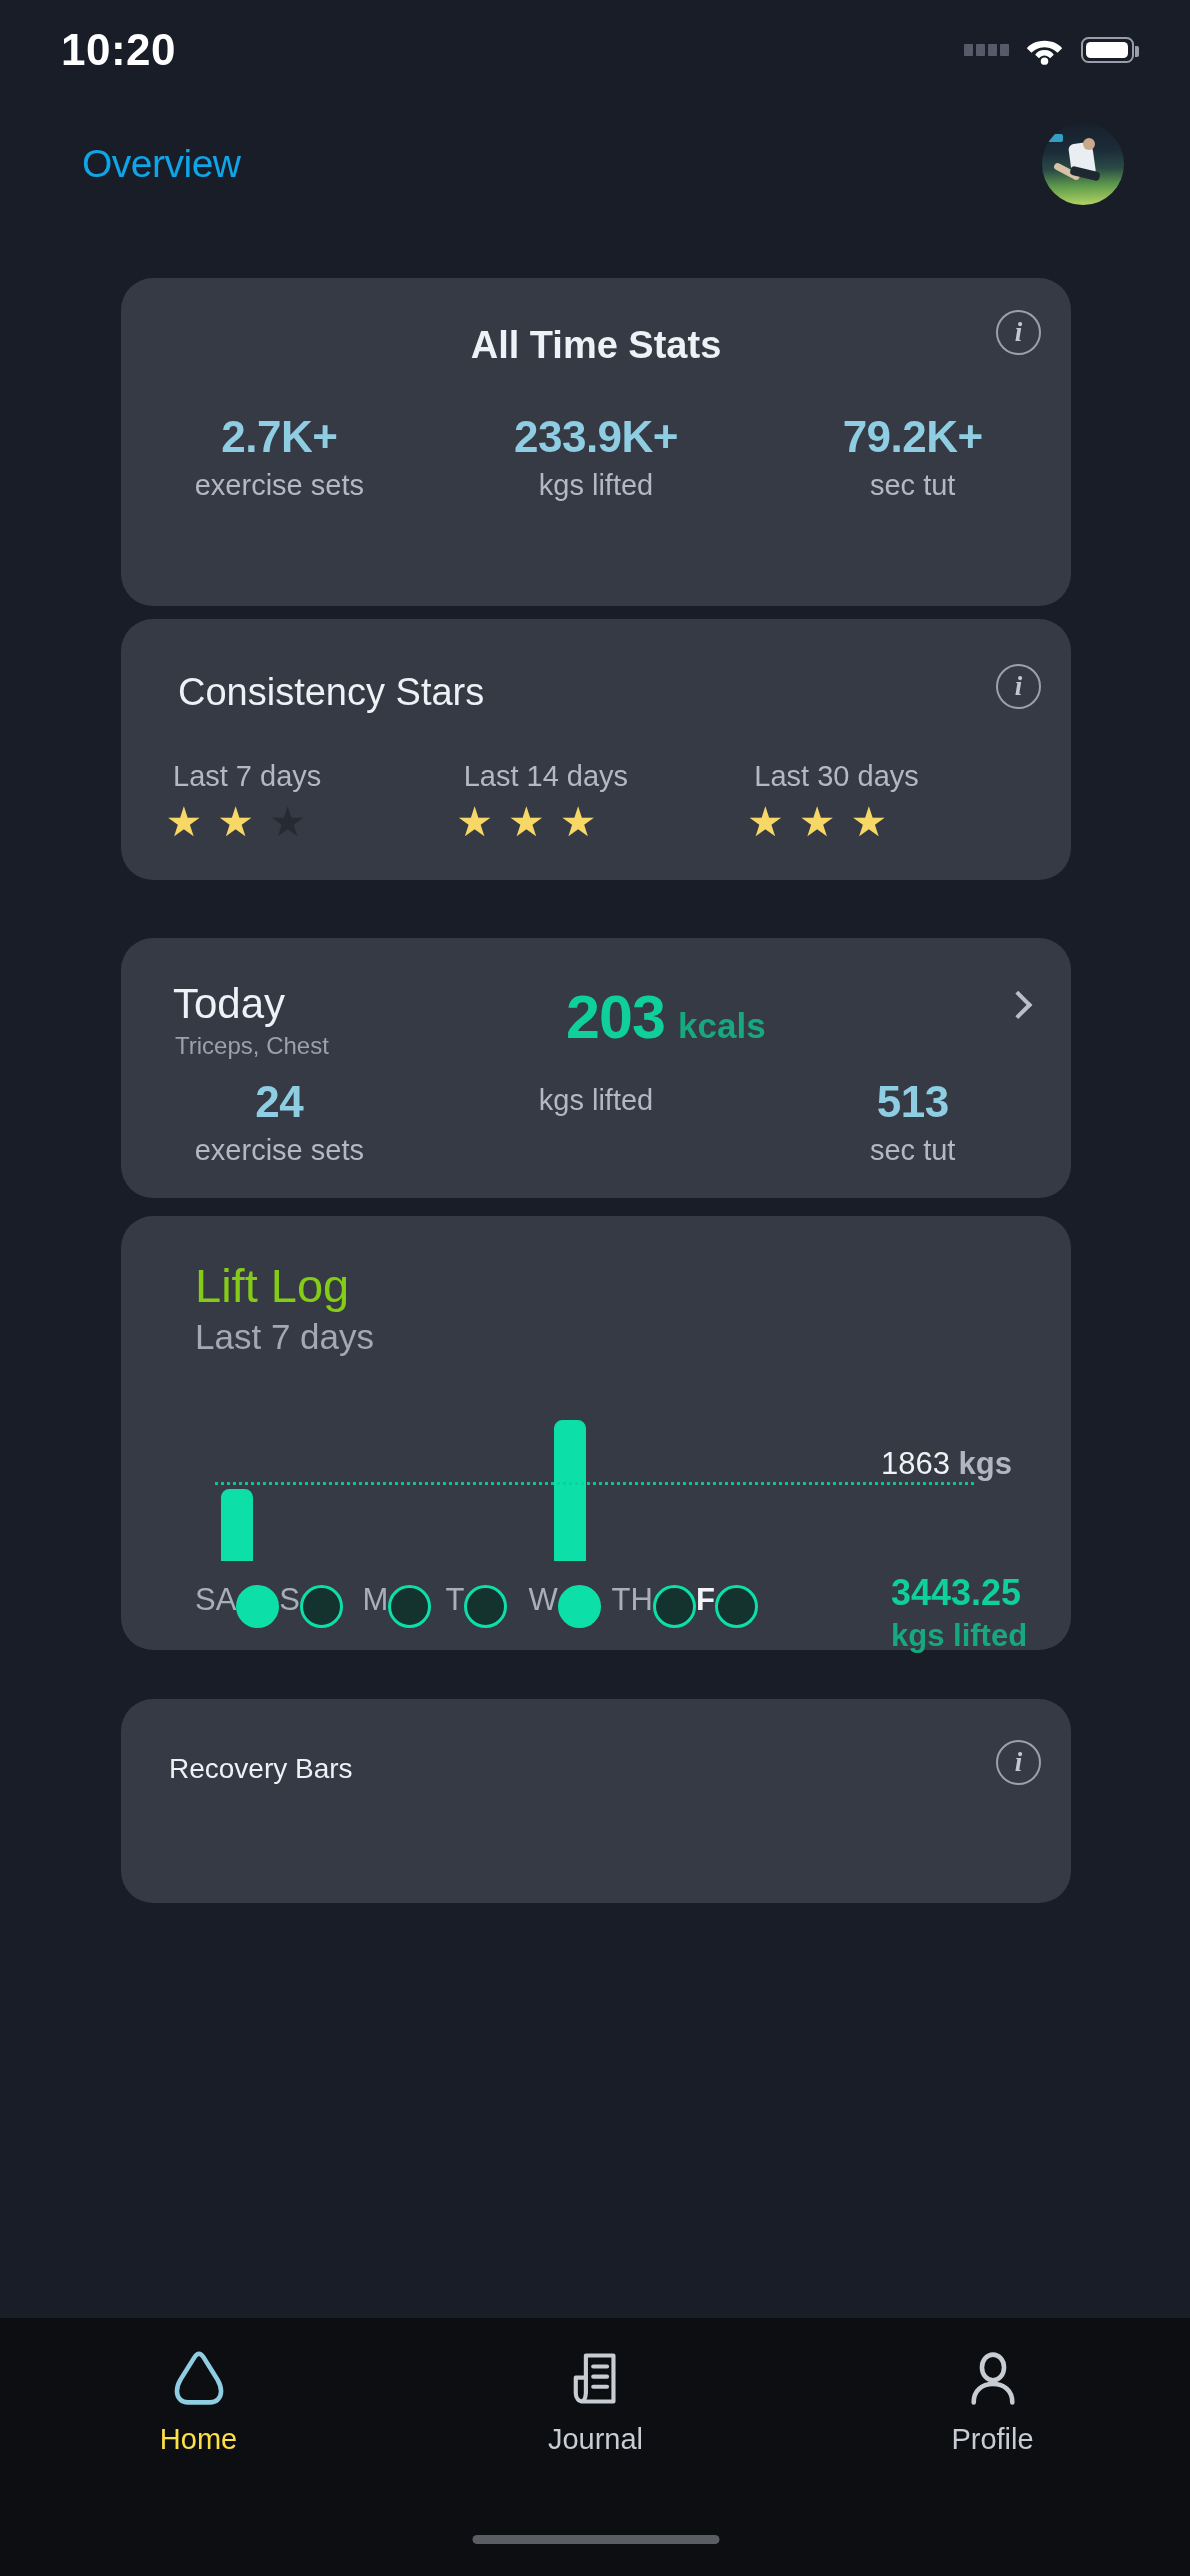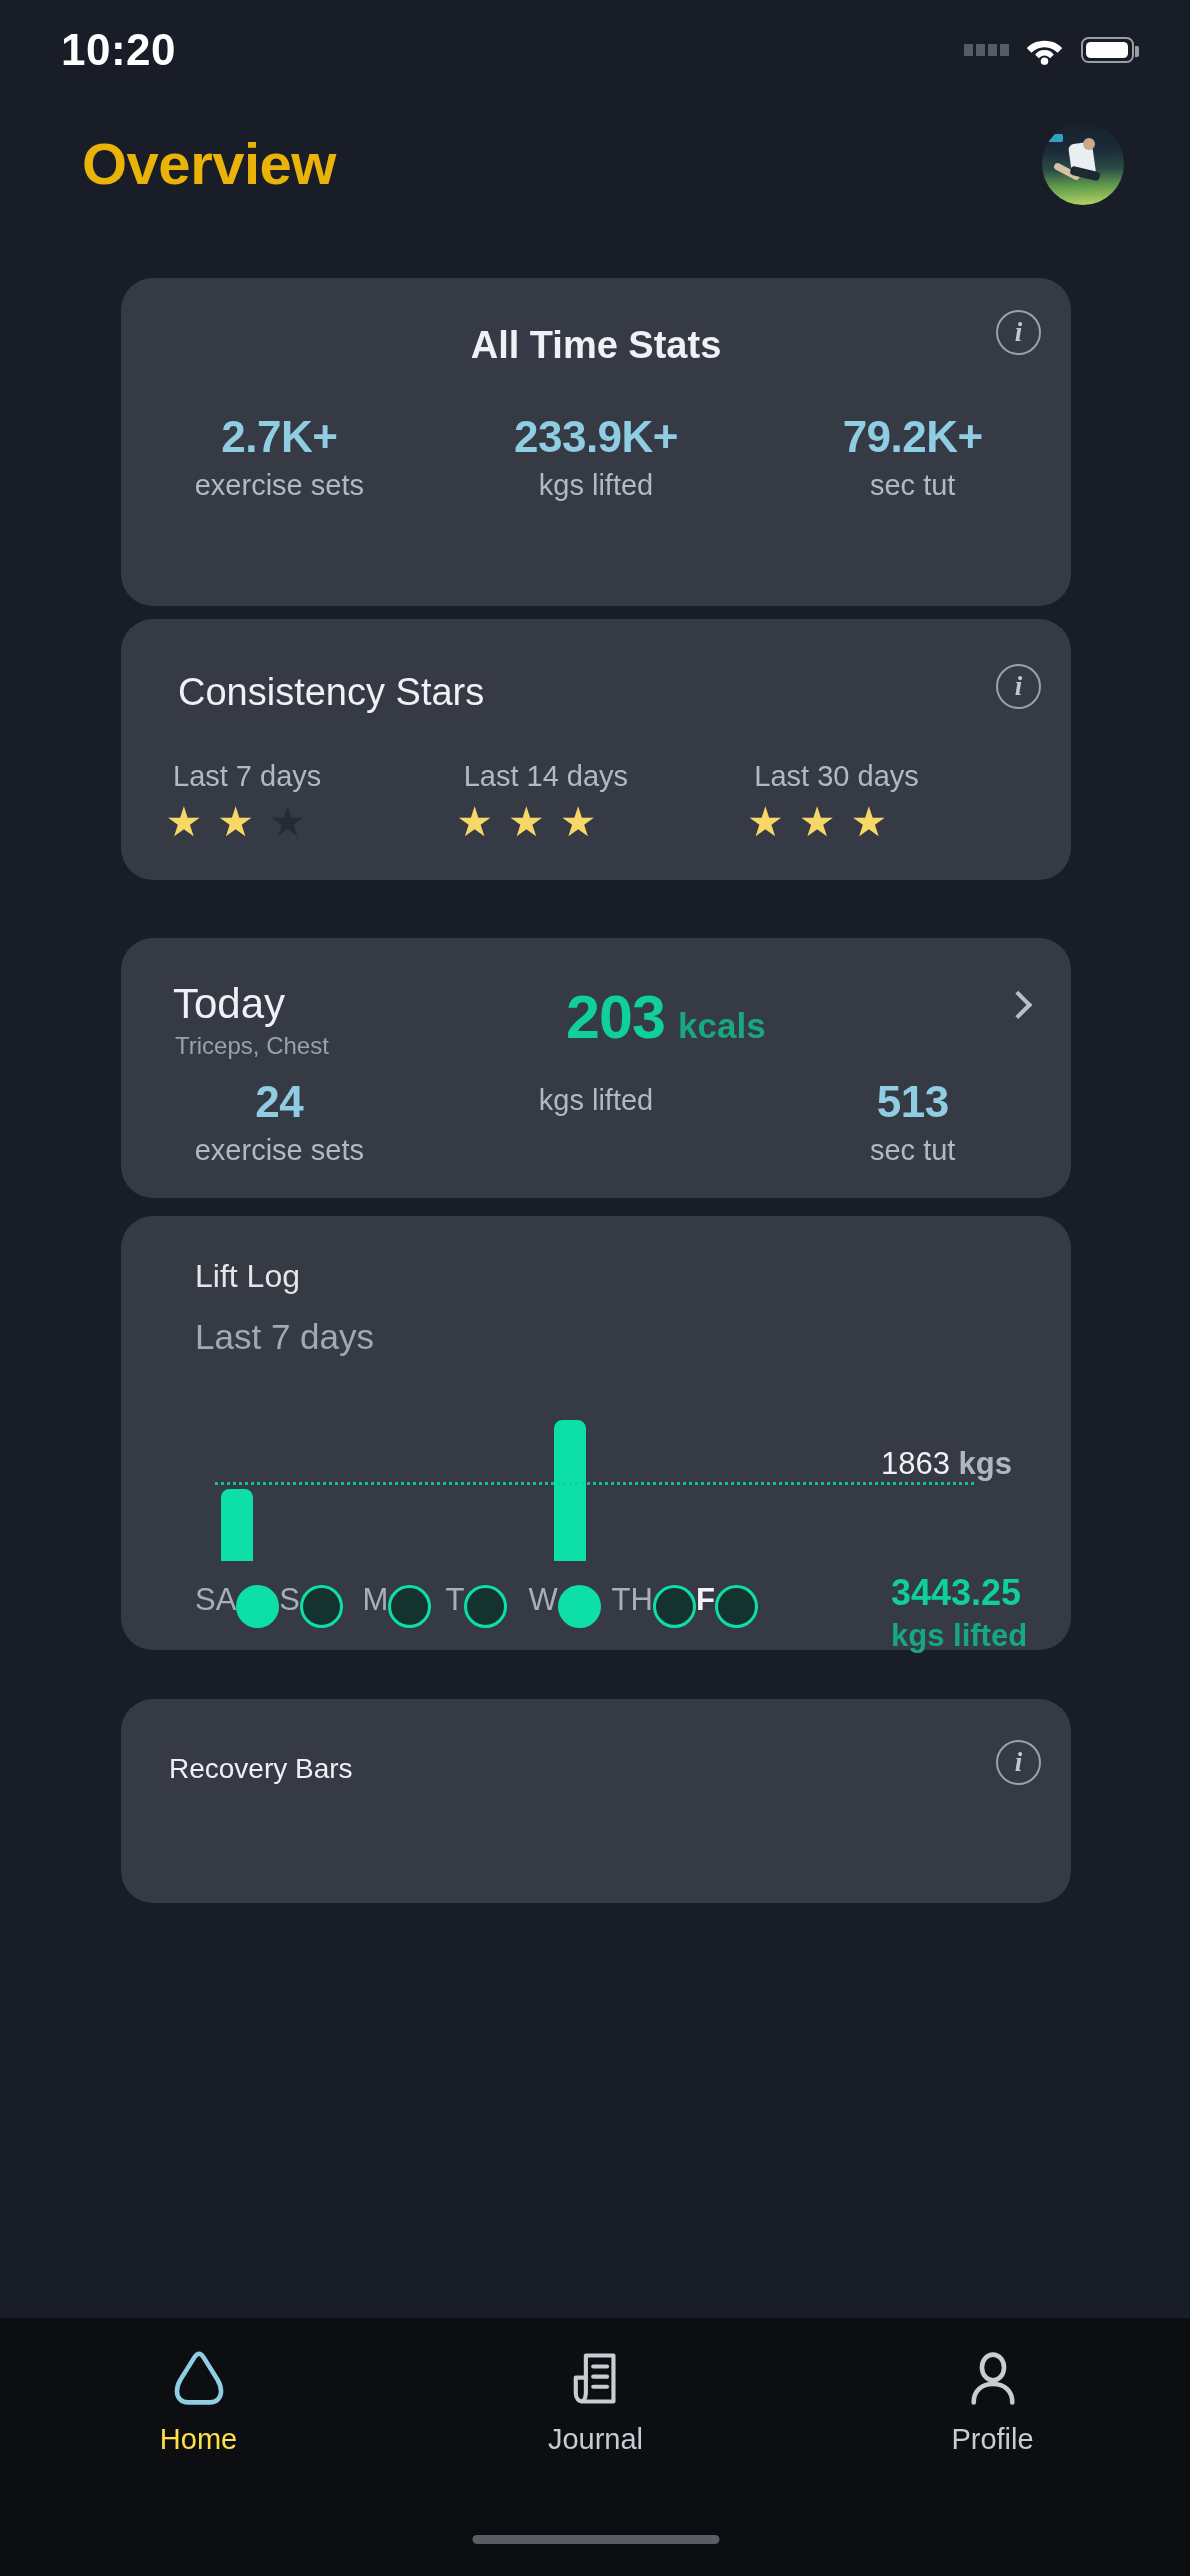--- a/index.html
+++ b/index.html
@@ -28,21 +28,21 @@
   .battery::after{ content:""; position:absolute; right:-6.5px; top:7.4px; width:3.7px; height:11px;
       background:#9a9ea8; border-radius:0 1.9px 1.9px 0; }
   .battery i{ position:absolute; left:2.8px; top:2.8px; bottom:2.8px; width:42px; background:#ffffff; border-radius:4.6px; display:block; }
 
   
   .header{
     position:absolute; top:119px; left:0; width:1191px; height:89px;
     display:flex; align-items:center; justify-content:space-between;
     padding:0 67px 0 82px;
   }
-  .page-title{ color:#eab308; font-size:58px; font-weight:700; letter-spacing:-0.5px; }
+  .page-title{ color:#0ea5e9; font-size:39px; font-weight:400; letter-spacing:-0.5px; }
   .avatar{
     width:82px; height:82px; border-radius:50%; overflow:hidden;
     background:linear-gradient(178deg,#17202c 0%,#1b2b38 34%,#2a4a46 56%,#5f9b4c 76%,#b8d765 100%);
     position:relative;
   }
   .avatar .f-body{ position:absolute; left:28px; top:20.4px; width:24px; height:32px;
     background:#e9eef2; border-radius:5.6px 9.3px 3.7px 3.7px; transform:rotate(-8deg); }
   .avatar .f-head{ position:absolute; left:41px; top:15px; width:12px; height:12px;
     background:#caa88a; border-radius:50%; }
   .avatar .f-arm{ position:absolute; left:11px; top:45px; width:28px; height:6.5px;
@@ -96,21 +96,21 @@
   .today-sub{ position:absolute; top:94px; left:54px; color:#9aa1ac; font-size:24px; }
   .today-kcal{ position:absolute; top:44px; left:445px; display:flex; align-items:baseline; gap:13px; }
   .today-kcal .num{ color:#0fd09a; font-size:61px; font-weight:bold; letter-spacing:-0.9px; }
   .today-kcal .unit{ color:#17a87f; font-size:35px; font-weight:bold; }
   .chev{ position:absolute; top:57px; right:43px; width:20.4px; height:20.4px;
     border-right:4.6px solid #b9bec7; border-top:4.6px solid #b9bec7; transform:rotate(45deg); }
   #card-today .stat-row{ top:139px; }
 
   
   #card-liftlog{ top:938px; height:434px; }
-  .ll-title{ position:absolute; top:42px; left:74px; color:#e5e5e5; font-size:32px; font-weight:500; }
+  .ll-title{ position:absolute; top:42px; left:74px; color:#84cc16; font-size:47px; font-weight:500; }
   .ll-sub{ position:absolute; top:101px; left:74px; color:#a3a9b3; font-size:35px; }
   .chart{ position:absolute; top:178px; left:74px; width:668px; height:167px; }
   .bars{ position:absolute; left:0; bottom:0; width:584px; height:167px; display:flex; }
   .bslot{ flex:1; display:flex; align-items:flex-end; justify-content:center; }
   .bar{ width:32px; background:#0ddfa8; border-radius:8.3px 8.3px 0 0; }
   .avgline{
     position:absolute; left:20.4px; right:-111px; height:0;
     border-top:3.7px dotted #0fd09a; opacity:.9;
   }
   .avg-lbl{ position:absolute; left:686px; transform:translateY(-50%);

